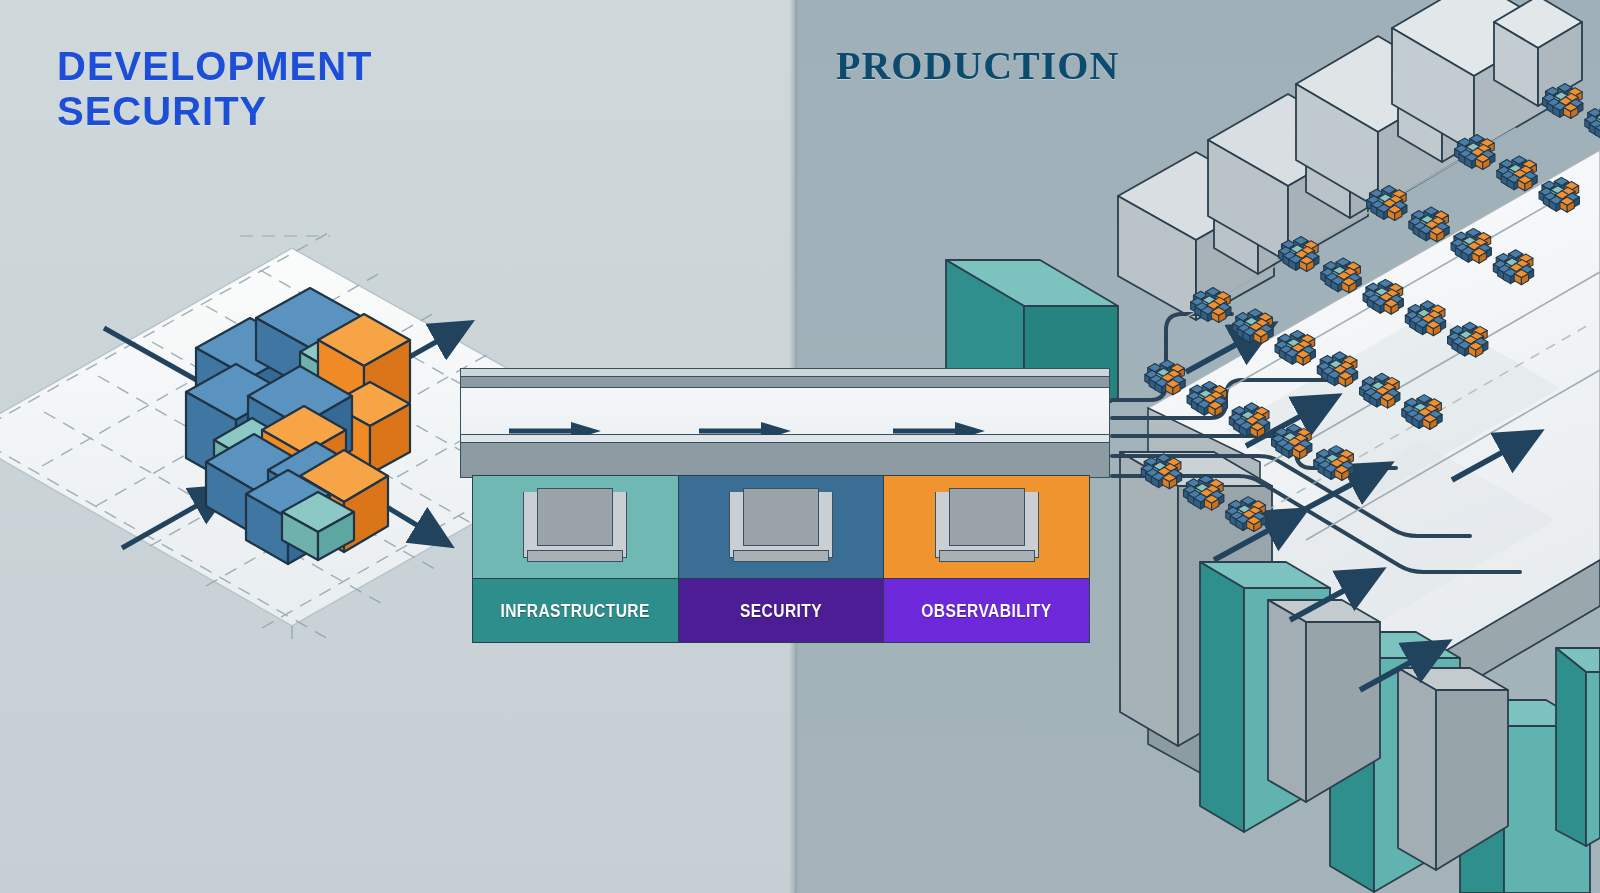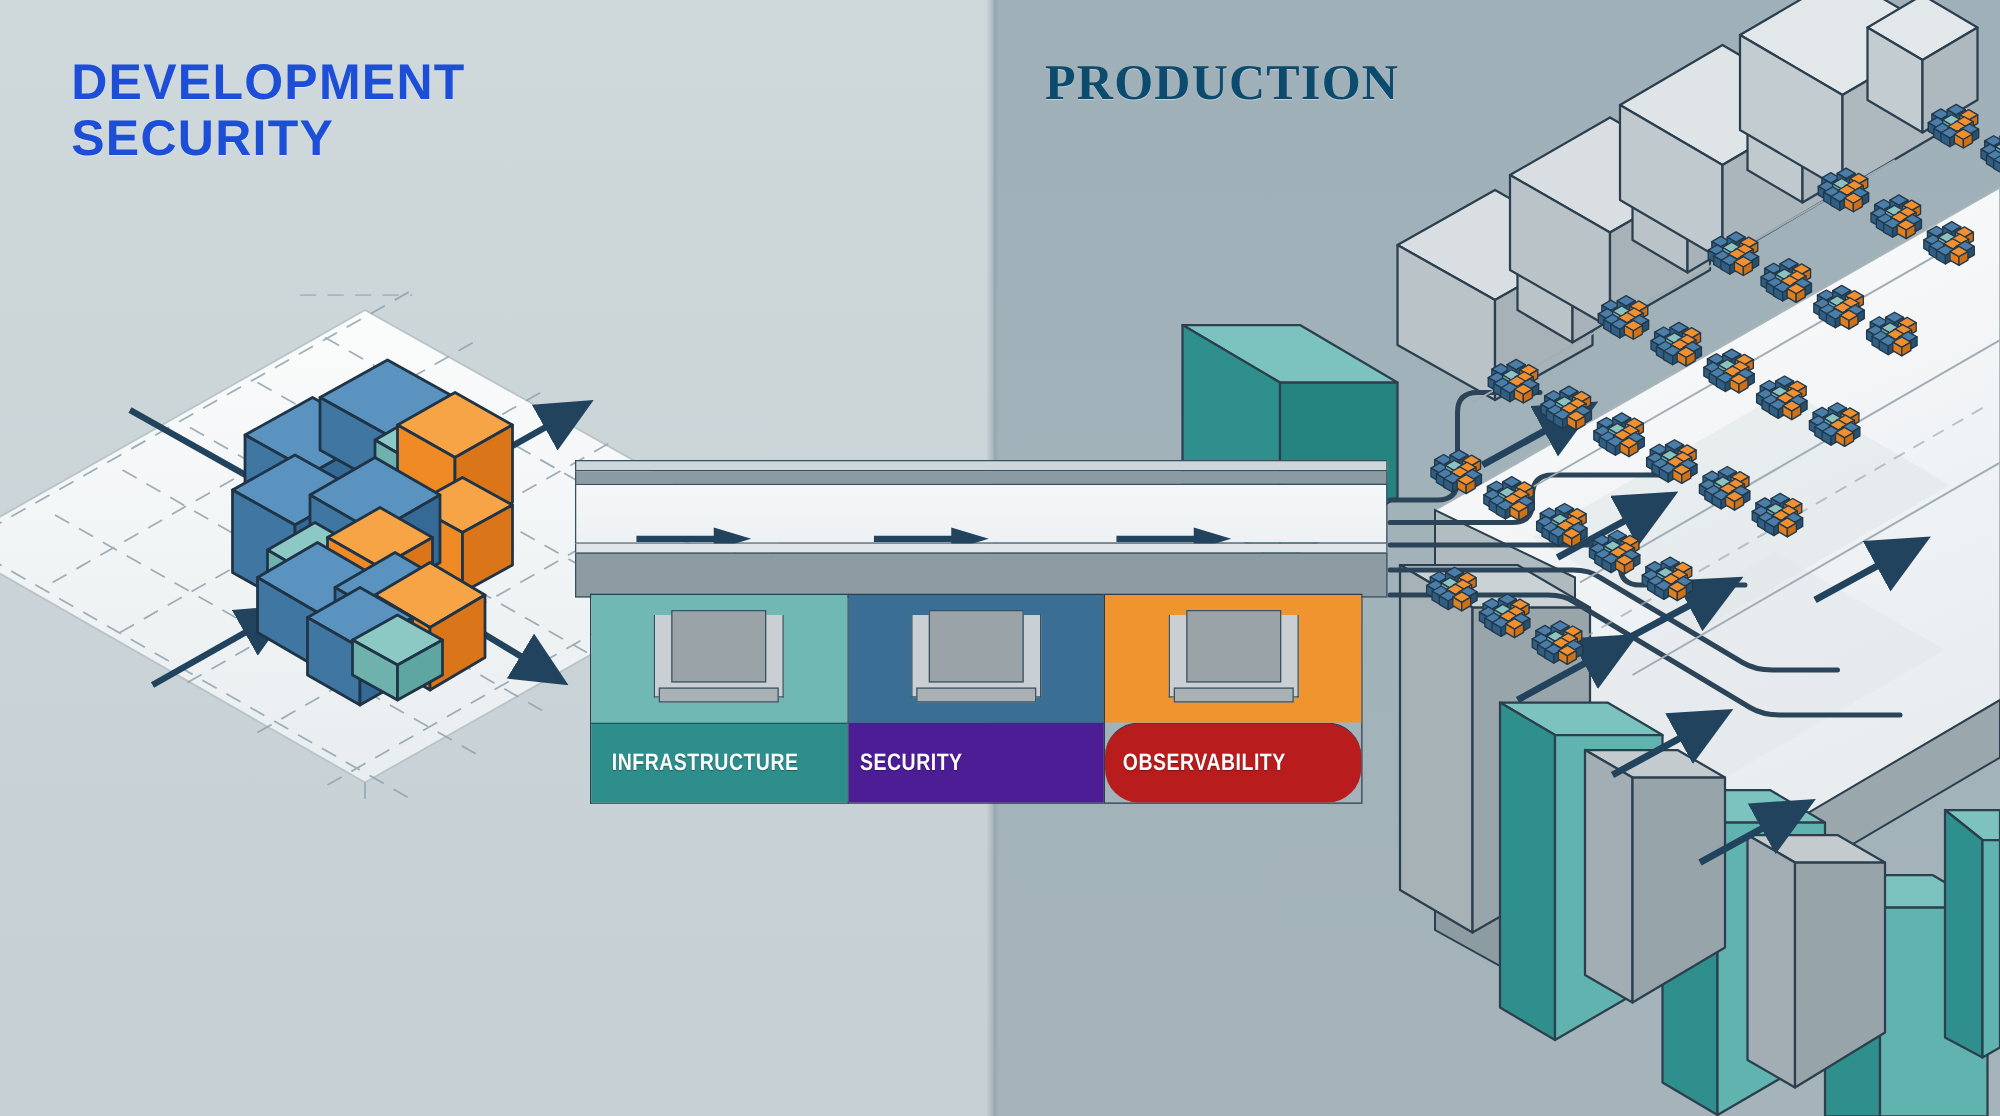--- a/index.html
+++ b/index.html
@@ -35,21 +35,21 @@
   .apron{position:absolute;left:0;top:74px;width:650px;height:36px;background:#8d9ba2;
       border:1.6px solid #37505f;box-sizing:border-box;}
   .belt-arrow{position:absolute;top:33px;height:20px;width:96px;}
 
   
   #panels{position:absolute;left:472px;top:475px;width:618px;height:168px;display:flex;}
   .panel{position:relative;flex:1 1 0;display:flex;flex-direction:column;
       border:1.6px solid #2a3f4e;border-right-width:0;box-sizing:border-box;}
   .panel:last-child{border-right-width:1.6px;}
   .panel-body{position:relative;flex:0 0 102px;}
-  .panel-strip{flex:1 1 auto;display:flex;align-items:center;
+  .panel-strip{flex:1 1 auto;display:flex;align-items:center;justify-content:center;
       border-top:1.6px solid #2a3f4e;}
   .panel-label{color:#fdfdfd;font-weight:bold;font-size:19px;letter-spacing:.5px;
       transform:scaleX(.82);transform-origin:center;white-space:nowrap;
       text-shadow:0 1px 1px rgba(0,0,0,.35);}
   .socket{position:absolute;left:50%;top:12px;transform:translateX(-50%);
       width:104px;height:78px;}
   .socket .outer{position:absolute;left:0;top:4px;width:104px;height:66px;
       background:#c9cfd2;border:1.5px solid #3a5163;box-sizing:border-box;
       border-top:none;}
   .socket .inner{position:absolute;left:14px;top:0;width:76px;height:58px;
@@ -1346,21 +1346,21 @@
       </div>
     </div>
     <div class="panel">
       <div class="panel-body" style="background: rgb(240, 148, 47);">
         <div class="socket">
           <div class="outer"></div>
             <div class="inner" style="background: rgb(154, 163, 168);"></div>
             <div class="foot"></div>
         </div>
       </div>
-      <div class="panel-strip" style="background: #b91c1c; border-radius: 27px;">
+      <div class="panel-strip" style="background: #6d28d9;">
         <span class="panel-label">OBSERVABILITY</span>
       </div>
     </div>
   </div>
 
   <div class="title" id="title-left" style="color: #1d4ed8;">
     <span class="l1">DEVELOPMENT</span>
     <span class="l2">SECURITY</span>
   </div>
   <div class="title" id="title-right" style="color: #0c4a6e; font-family: Liberation Serif, serif;">

